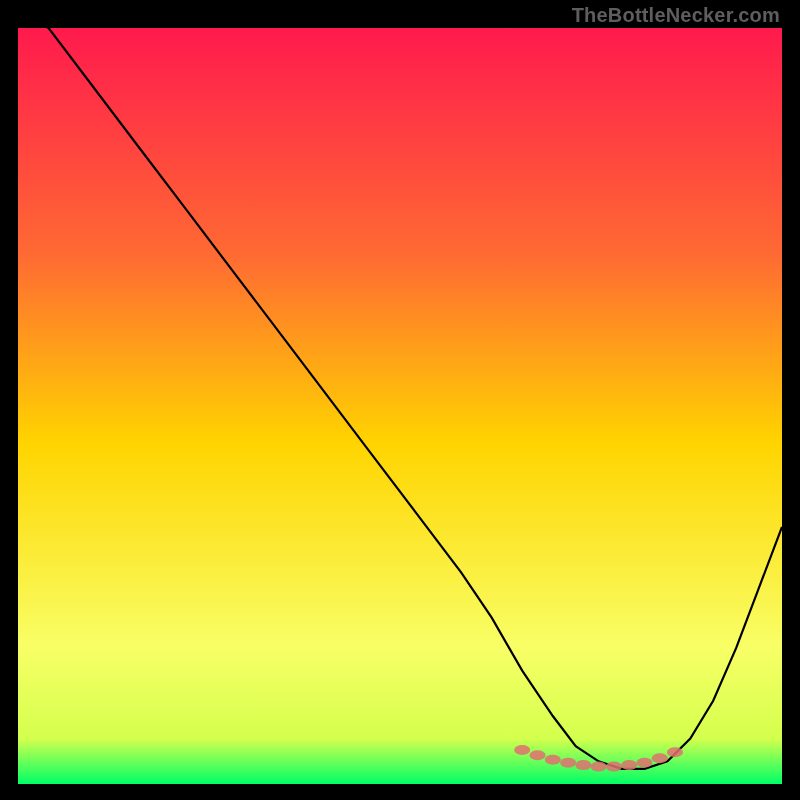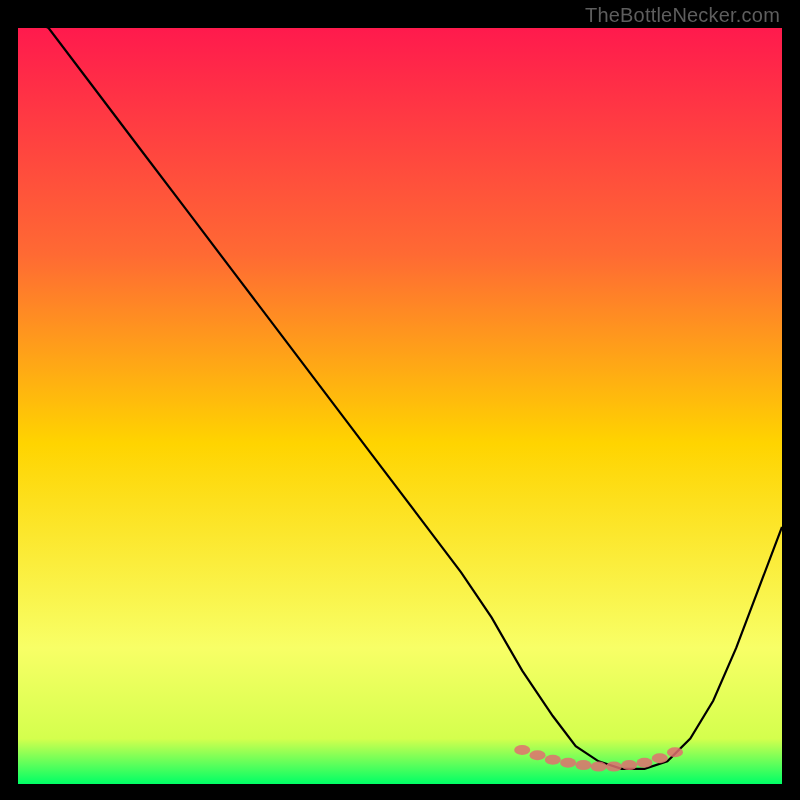--- a/index.html
+++ b/index.html
@@ -25,21 +25,21 @@
     top: 0;
     width: 764px;
     height: 756px;
   }
   .watermark {
     position: absolute;
     top: 4px;
     right: 20px;
     color: #5e5e5e;
     font-size: 20px;
-    font-weight: 400;
+    font-weight: 700;
     letter-spacing: 0.2px;
     margin-left: 44px;
   }
 </style>
 </head>
 <body>
 
 <div class="watermark">TheBottleNecker.com</div>
 
 <div class="frame">

